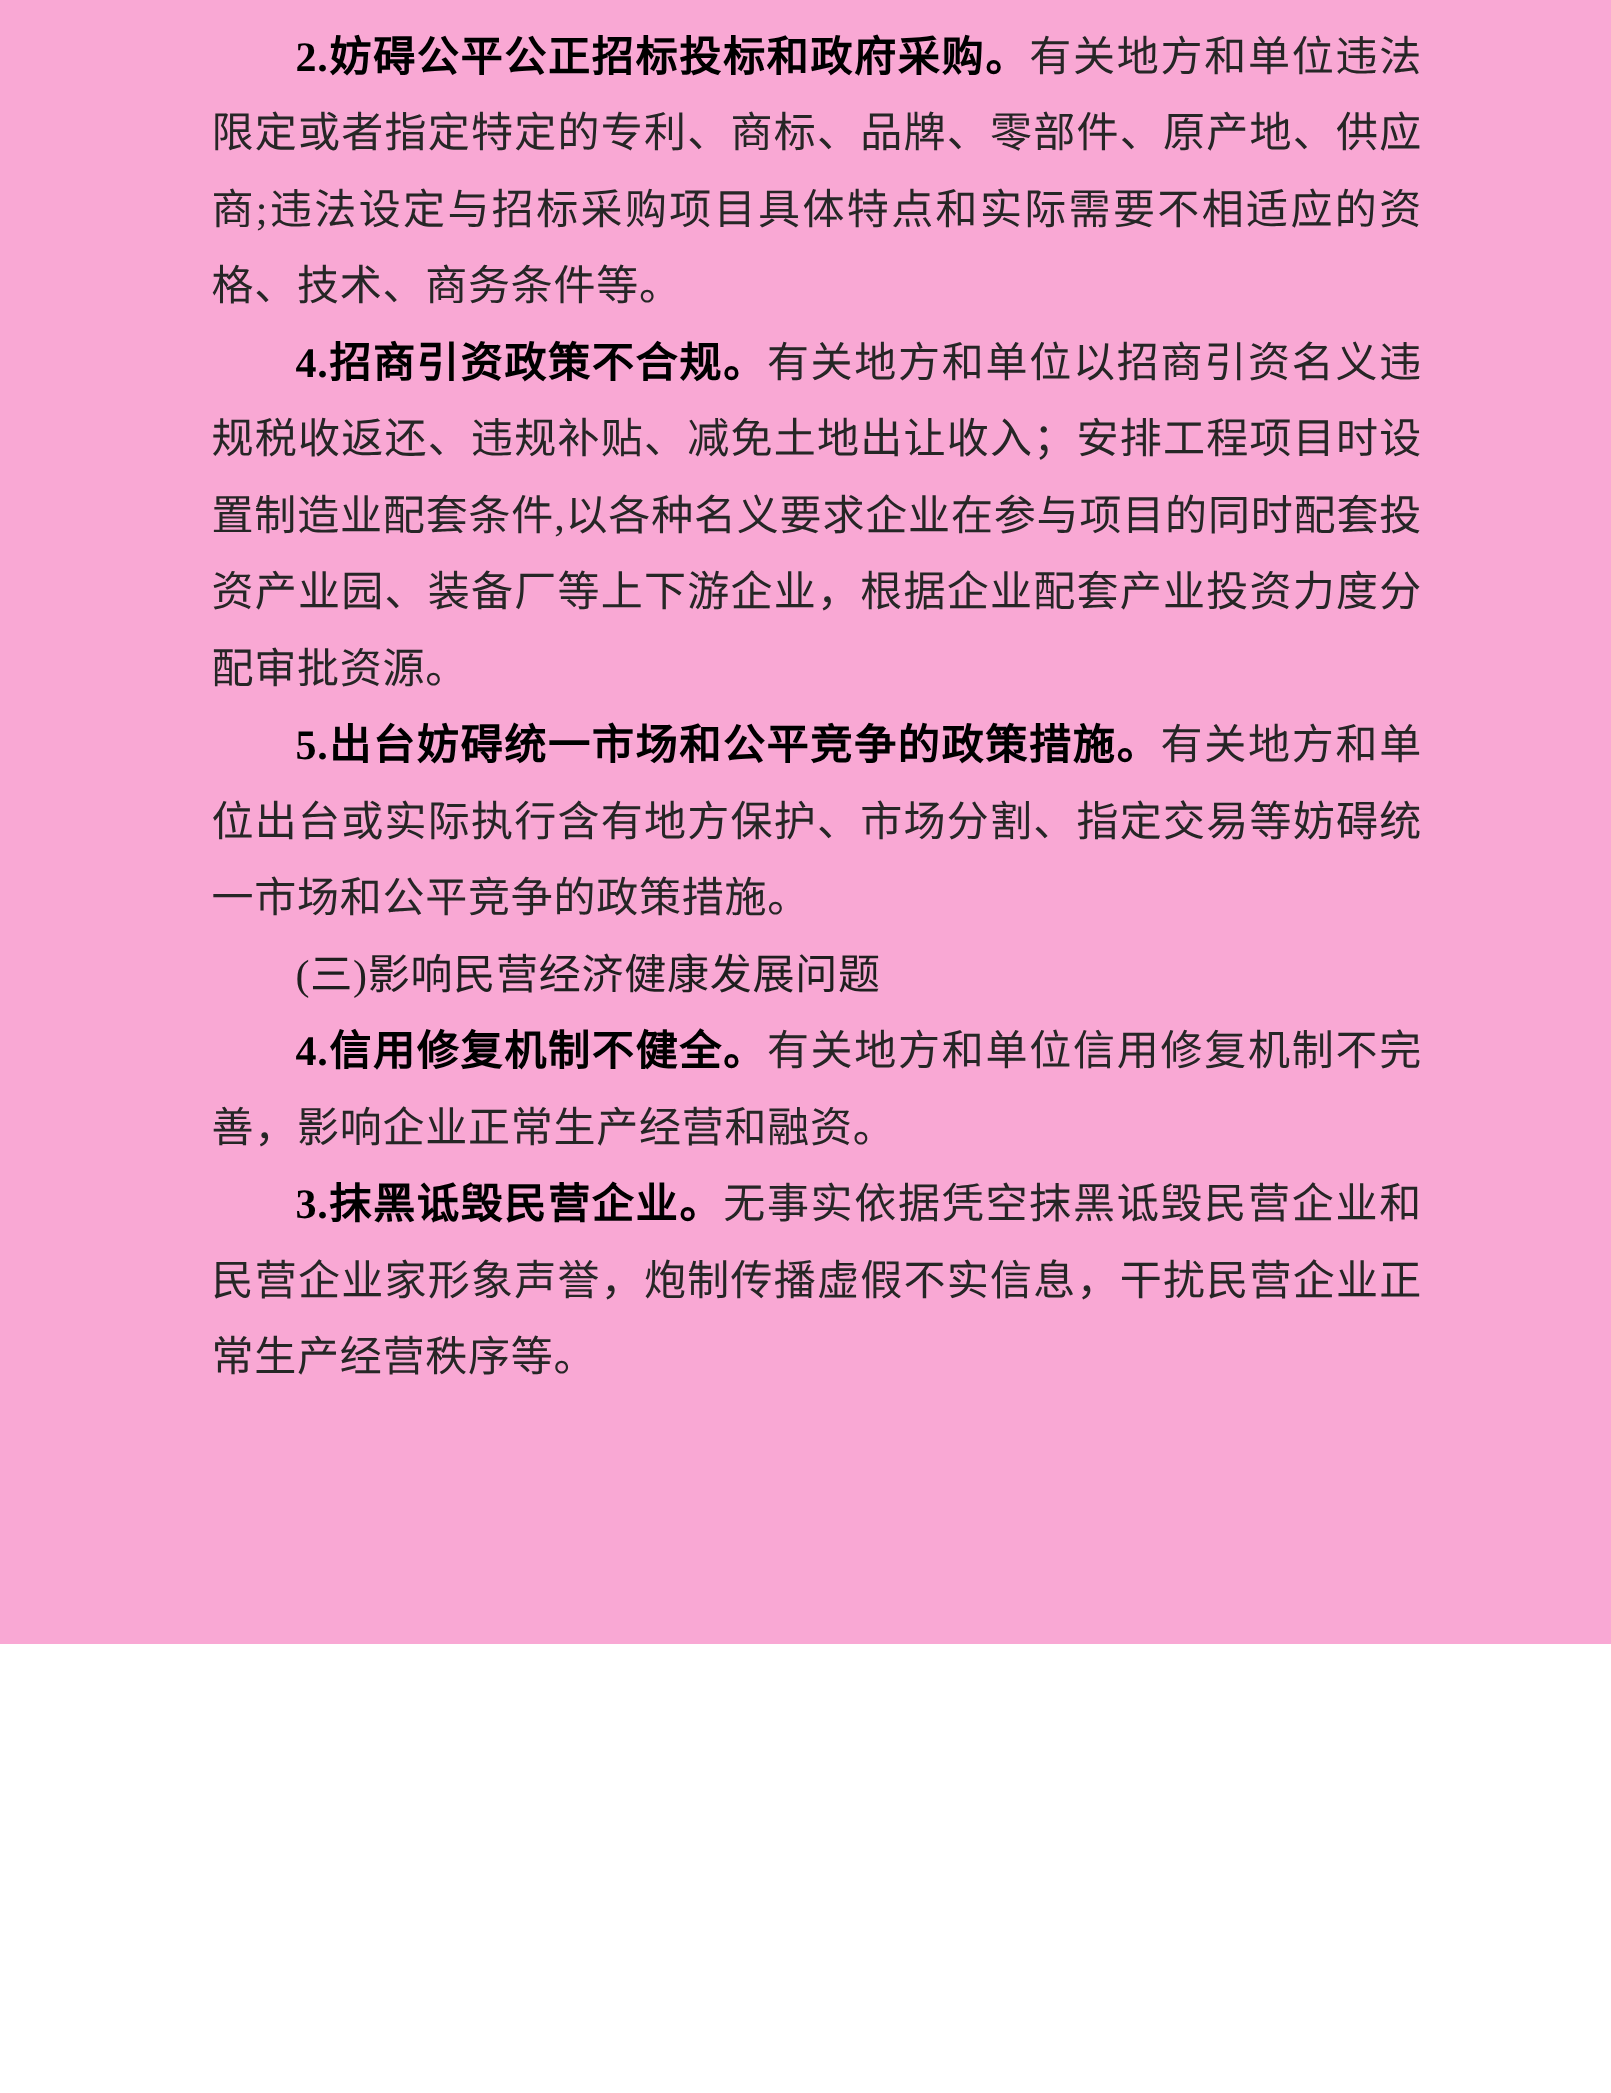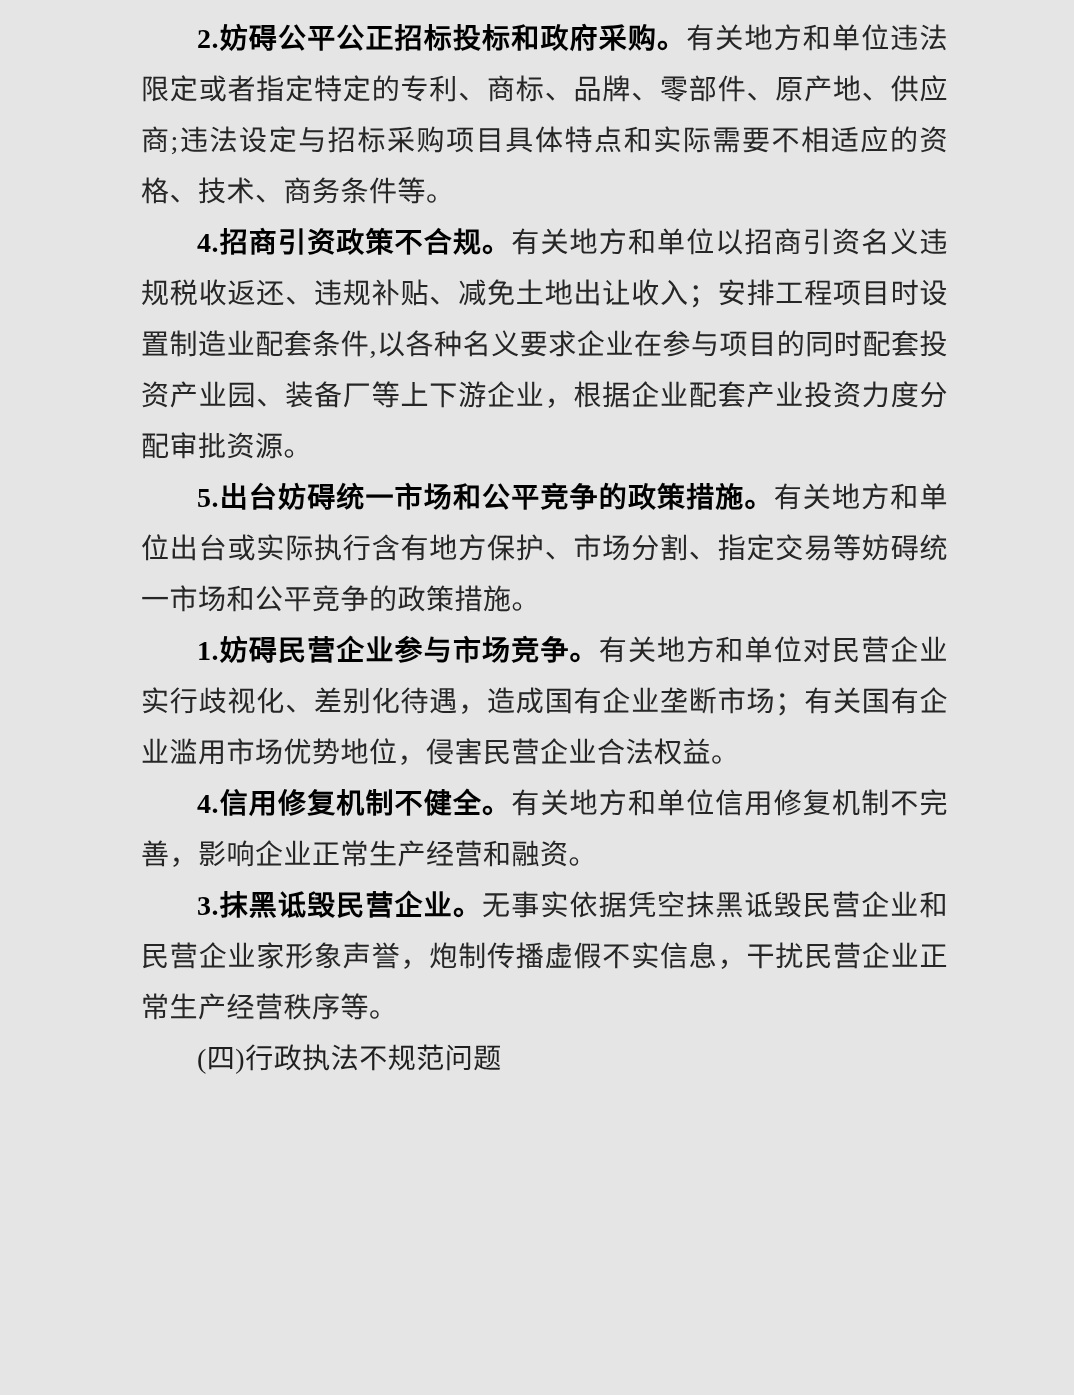--- a/index.html
+++ b/index.html
@@ -9,23 +9,23 @@
   body {
     width: 1074px;
     height: 1395px;
     background: #ffffff;
     overflow: hidden;
     font-family: "Liberation Serif", "DejaVu Serif", serif;
   }
   .page {
     box-sizing: border-box;
     width: 1074px;
-    height: 1395px;
+    height: 1096px;
     padding: 13px 126px 0 141px;
-    background: #e5e5e5;
+    background: #f9a8d4;
   }
   .para {
     margin: 0;
     font-size: 28px;
     line-height: 51px;
     letter-spacing: 0.5px;
     text-align: justify;
     text-indent: 2em;
     color: #262626;
     word-break: break-all;
@@ -47,23 +47,22 @@
 
 <div class="page">
 
   <p class="para"><span class="lead">2.妨碍公平公正招标投标和政府采购。</span><span class="body">有关地方和单位违法限定或者指定特定的专利、商标、品牌、零部件、原产地、供应商;违法设定与招标采购项目具体特点和实际需要不相适应的资格、技术、商务条件等。</span></p>
 
 
   <p class="para"><span class="lead">4.招商引资政策不合规。</span><span class="body">有关地方和单位以招商引资名义违规税收返还、违规补贴、减免土地出让收入；安排工程项目时设置制造业配套条件,以各种名义要求企业在参与项目的同时配套投资产业园、装备厂等上下游企业，根据企业配套产业投资力度分配审批资源。</span></p>
 
   <p class="para"><span class="lead">5.出台妨碍统一市场和公平竞争的政策措施。</span><span class="body">有关地方和单位出台或实际执行含有地方保护、市场分割、指定交易等妨碍统一市场和公平竞争的政策措施。</span></p>
 
+  <p class="para section-heading"><span class="body">(三)影响民营经济健康发展问题</span></p>
 
-  <p class="para"><span class="lead">1.妨碍民营企业参与市场竞争。</span><span class="body">有关地方和单位对民营企业实行歧视化、差别化待遇，造成国有企业垄断市场；有关国有企业滥用市场优势地位，侵害民营企业合法权益。</span></p>
 
   <p class="para"><span class="lead">4.信用修复机制不健全。</span><span class="body">有关地方和单位信用修复机制不完善，影响企业正常生产经营和融资。</span></p>
 
   <p class="para"><span class="lead">3.抹黑诋毁民营企业。</span><span class="body">无事实依据凭空抹黑诋毁民营企业和民营企业家形象声誉，炮制传播虚假不实信息，干扰民营企业正常生产经营秩序等。</span></p>
 
-  <p class="para section-heading"><span class="body">(四)行政执法不规范问题</span></p>
 
 
 </div>
 
 </body></html>

